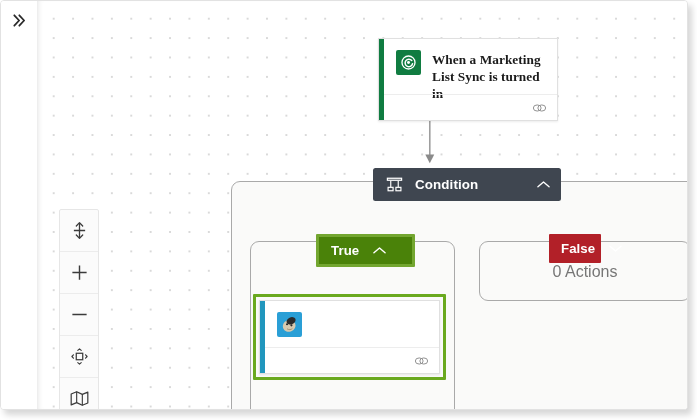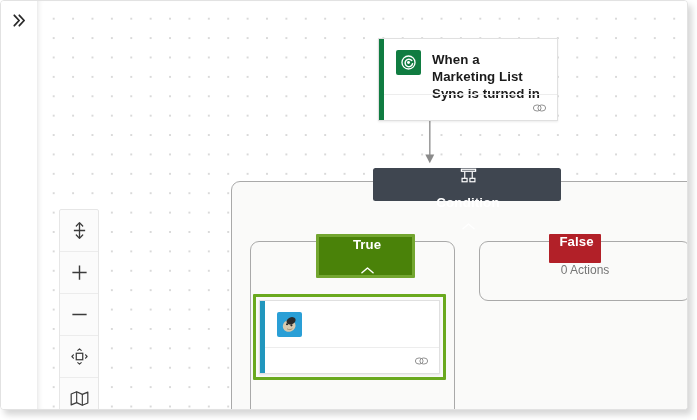--- a/index.html
+++ b/index.html
@@ -105,20 +105,21 @@
   .card-accent {
     position: absolute;
     left: 0; top: 0; bottom: 0;
     width: 5px;
   }
   .card-body {
     display: flex;
     align-items: flex-start;
     padding: 11px 12px 9px 17px;
     gap: 11px;
+    font-family: Liberation Serif, serif;
   }
   .card-icon {
     width: 25px; height: 25px;
     border-radius: 2px;
     flex: 0 0 25px;
     display: flex; align-items: center; justify-content: center;
     overflow: hidden;
   }
   .card-title {
     font-size: 13.3px;
@@ -165,42 +166,40 @@
     left: 336px; top: 167px;
     width: 188px; height: 33px;
     background: #3f4650;
     border-radius: 2.5px;
     display: flex;
     align-items: center;
     padding: 0 11px 0 13px;
     box-sizing: border-box;
     gap: 12px;
     cursor: pointer;
-    flex-direction: column;
   }
   #condition-label {
     font-size: 13.4px;
     font-weight: 600;
     color: #ffffff;
     flex: 1;
     letter-spacing: 0.1px;
   }
 
   
   .branch-pill {
     position: absolute;
     height: 27px;
     display: flex;
     align-items: center;
-    padding: 0 9px 11px 12px;
+    padding: 0 9px 0 12px;
     box-sizing: border-box;
     gap: 14px;
     cursor: pointer;
     border-radius: 1px;
-    flex-direction: column;
   }
   .branch-label {
     font-size: 13.2px;
     font-weight: 700;
     color: #ffffff;
     letter-spacing: 0.1px;
   }
   #true-pill {
     left: 279px; top: 233px;
     width: 72px;
@@ -213,21 +212,21 @@
     left: 512px; top: 233px;
     width: 52px;
     background: #b22028;
     height: 29px;
   }
   #false-actions-label {
     position: absolute;
     left: 442px; top: 262px;
     width: 212px;
     text-align: center;
-    font-size: 12px;
+    font-size: 16px;
     color: #767676;
   }
 
   svg { display: block; }
   .edge-layer { position: absolute; left: 0; top: 0; width: 100%; height: 100%; pointer-events: none; }
 </style>
 </head>
 <body>
 
 <div id="window-frame">

